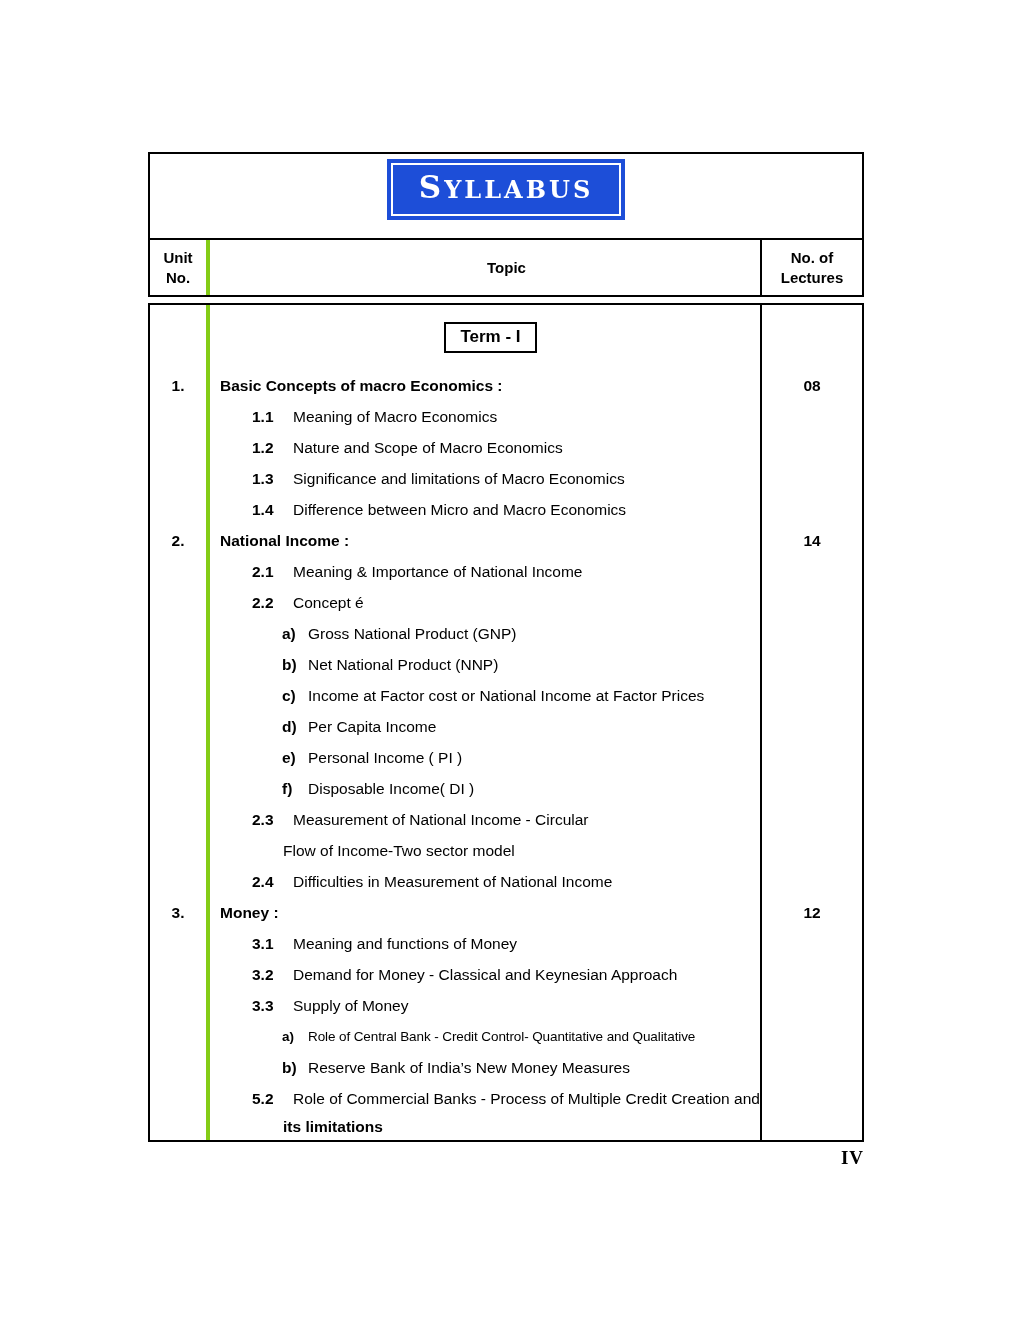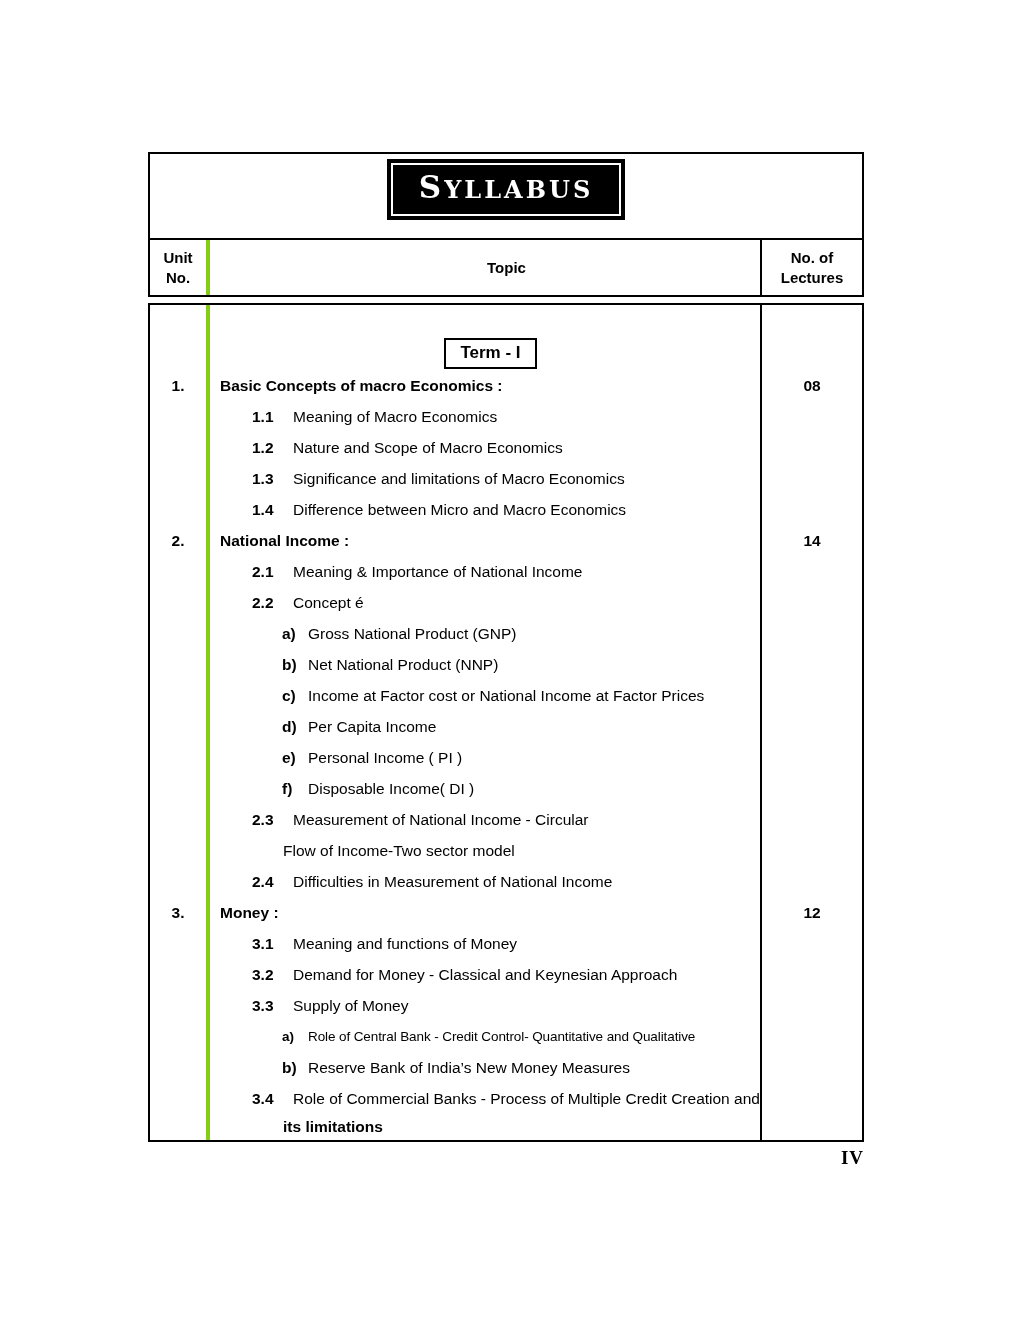--- a/index.html
+++ b/index.html
@@ -3,42 +3,42 @@
 <meta charset="utf-8">
 <style>
   html,body{margin:0;padding:0;background:#ffffff;}
   .page{position:relative;width:1020px;height:1320px;background:#ffffff;
         font-family:"Liberation Sans",sans-serif;color:#000;}
   .doc{position:absolute;left:148px;top:152px;width:716px;}
 
   
   .title-box{box-sizing:border-box;height:86px;border:2px solid #000;border-bottom:none;
              display:flex;justify-content:center;align-items:flex-start;padding-top:5px;}
-  .banner{background:#000000;padding:4px;}
+  .banner{background:#1d4ed8;padding:4px;}
   .banner-inner{border:2px solid #fff;color:#fff;padding:3px 26px 7px 26px;
                 font-family:"DejaVu Serif",serif;font-weight:bold;letter-spacing:3px;
                 font-size:24px;line-height:1.25;}
   .banner-inner .cap{font-size:31px;}
 
   
   .hdr{box-sizing:border-box;display:flex;border:2px solid #000;height:59px;
        font-weight:bold;font-size:15px;line-height:1.3;}
   .tbody{box-sizing:border-box;border:2px solid #000;margin-top:6px;}
   .c1{width:56px;border-right:4px solid #84cc16;flex:0 0 auto;align-self:stretch;
       display:flex;align-items:center;justify-content:center;}
   .c2{flex:1 1 auto;display:flex;align-items:center;padding-left:43px;}
   .c3{width:100px;border-left:2px solid #000;flex:0 0 auto;align-self:stretch;
       display:flex;align-items:center;justify-content:center;}
   .hdr .c2{justify-content:center;text-align:center;}
   .hdr .c1,.hdr .c3{text-align:center;}
 
   .trow{display:flex;min-height:31px;font-size:15.5px;}
   .trow .c2{padding-left:10px;box-sizing:border-box;}
   .r-term{height:65px;}
-  .r-term .c2{justify-content:center;align-items:flex-end;padding-left:11px;}
+  .r-term .c2{justify-content:center;align-items:center;padding-left:11px;}
   .term-box{border:2px solid #000;font-weight:bold;font-size:17px;
             padding:3px 14px 4px 14px;margin-bottom:1px;}
   .unit-title{font-weight:bold;}
   .unit-num,.lect-num{font-weight:bold;font-size:15.5px;}
   .num{display:inline-block;width:41px;font-weight:bold;flex:0 0 auto;margin-left:32px;}
   .r-letter .c2{padding-left:72px;}
   .letter-label{display:inline-block;width:26px;font-weight:bold;flex:0 0 auto;}
   .r-cont .c2{padding-left:73px;}
   .r-cont-last{min-height:26px;font-weight:bold;}
   .condensed{font-size:13.5px;letter-spacing:-0.1px;}
@@ -274,21 +274,21 @@
         <div class="c1"></div>
         <div class="c2">
             <span class="letter-label">b)</span>
             <span>Reserve Bank of India’s New Money Measures</span>
           </div>
         <div class="c3"></div>
       </div>
       <div class="trow r-sub">
         <div class="c1"></div>
         <div class="c2">
-            <span class="num">3.4</span>
+            <span class="num">5.2</span>
             <span>Role of Commercial Banks - Process of Multiple Credit Creation and</span>
           </div>
         <div class="c3"></div>
       </div>
       <div class="trow r-cont r-cont-last">
         <div class="c1"></div>
         <div class="c2">
             <span>its limitations</span>
           </div>
         <div class="c3"></div>

